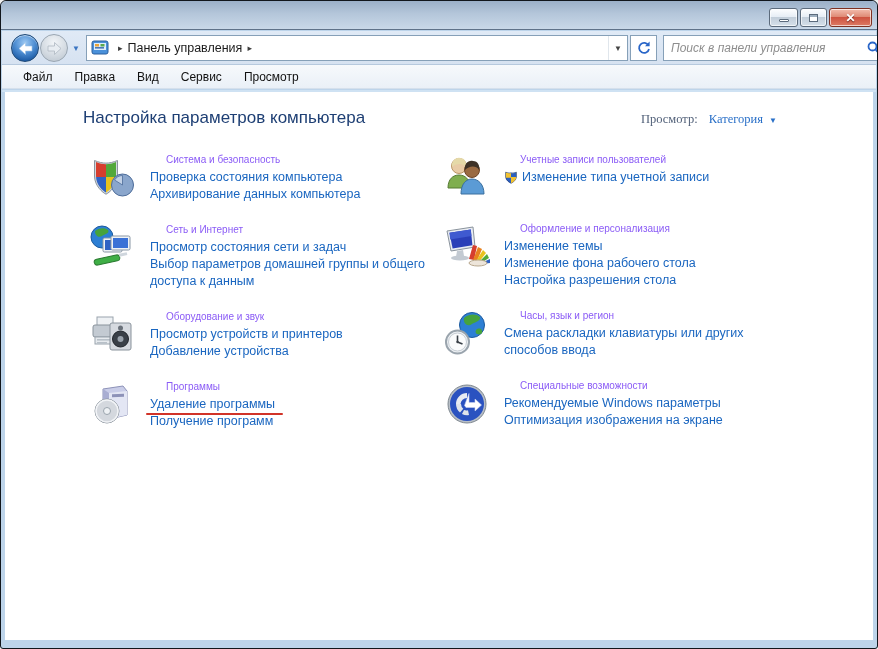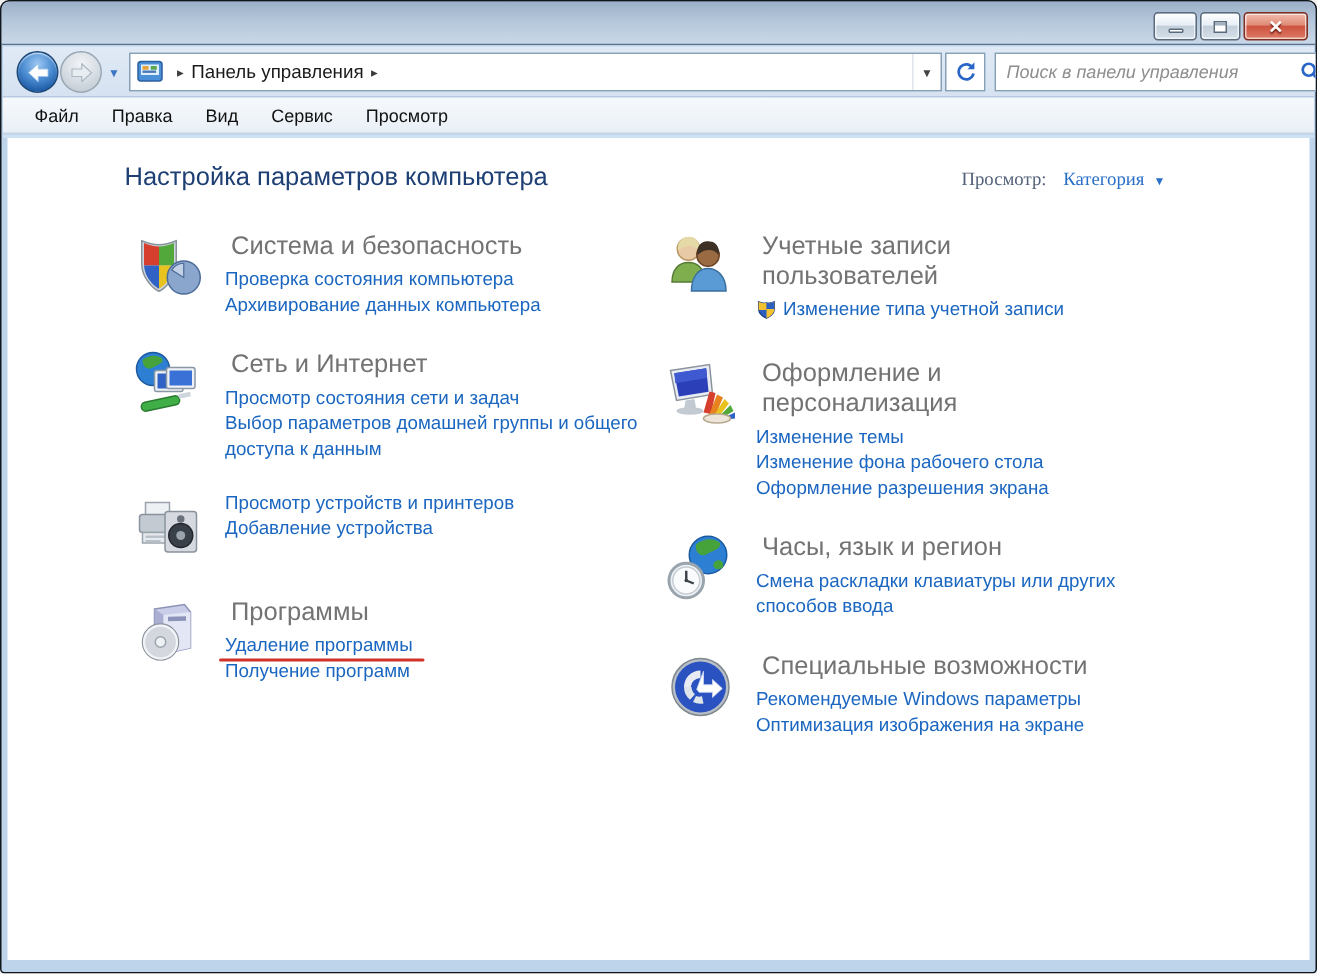--- a/index.html
+++ b/index.html
@@ -61,21 +61,21 @@
   .view-arrow{color:#2a70c8;font-size:8px;margin-left:3px;cursor:pointer;}
   .columns{position:absolute;left:84px;top:60px;right:0;bottom:0;display:flex;}
   .col{display:flex;flex-direction:column;}
   .col-left{width:354px;}
   .col-right{margin-left:0;}
   .category{display:flex;margin-bottom:19px;}
   .cat-icon{width:48px;height:48px;flex:0 0 48px;margin-top:2px;}
   .cat-icon svg{width:48px;height:48px;}
   .cat-text{margin-left:13px;display:flex;flex-direction:column;}
   .col-left .cat-text{width:276px;} .col-right .cat-text{width:252px;}
-  .cat-title{font-size:17px;color:#737373;text-decoration:none;cursor:pointer;margin:2px 0 4px 4px;}
+  .cat-title{font-size:10px;color:#8b5cf6;text-decoration:none;cursor:pointer;margin:2px 0 4px 16px;}
   .cat-link{position:relative;font-size:12.5px;line-height:17px;color:#1a66c0;text-decoration:none;
             cursor:pointer;display:inline-block;width:fit-content;max-width:100%;}
   .uac-shield{display:inline-block;vertical-align:-3px;margin-right:4px;}
   .red-line{position:absolute;left:-4px;right:-8px;bottom:-2px;height:2px;background:#d13328;
             border-radius:1px;pointer-events:none;}
 </style>
 </head>
 <body>
 
 <div class="window">
@@ -208,20 +208,21 @@
                 <rect x="4" y="14" width="25" height="12" rx="2" fill="#c3cad2" stroke="#8a939c"></rect>
                 <rect x="6" y="26" width="21" height="7" fill="#e6eaee" stroke="#9aa4ad"></rect>
                 <rect x="8" y="28" width="13" height="1.6" fill="#b8c0c8"></rect>
                 <rect x="8" y="31" width="10" height="1.6" fill="#b8c0c8"></rect>
                 <rect x="21" y="12" width="21" height="27" rx="2" fill="#d6dae0" stroke="#8a939c"></rect>
                 <circle cx="31.5" cy="28" r="8" fill="#3a4048" stroke="#23272d"></circle>
                 <circle cx="31.5" cy="28" r="3" fill="#9aa2ac"></circle>
                 <circle cx="31.5" cy="17" r="2.5" fill="#6a717a"></circle>
               </svg></span>
     <div class="cat-text">
+      <a class="cat-title">Оборудование и звук</a>
     <a class="cat-link">Просмотр устройств и принтеров</a>
               <a class="cat-link">Добавление устройства</a>
             </div>
   </div>
           <div class="category">
     <span class="cat-icon"><svg viewBox="0 0 48 48">
                 <path d="M14 8 L34 5 L38 10 L38 34 L20 38 L14 32 Z" fill="#c9cde8" stroke="#8d92b8"></path>
                 <path d="M14 8 L20 12 L20 38 L14 32 Z" fill="#a9aed2"></path>
                 <path d="M20 12 L38 10 L38 34 L20 38 Z" fill="#e3e6f4"></path>
                 <rect x="23" y="14" width="12" height="3" fill="#8d92b8" transform="skewY(-2)"></rect>
@@ -269,21 +270,21 @@
                   <path d="M9 20 L16 9 L19 12 L12 21 Z" fill="#e8c21f"></path>
                   <path d="M12 21 L20 13 L22 17 L14 22 Z" fill="#52a83a"></path>
                   <path d="M14 22 L23 18 L23 22 L15 23 Z" fill="#2f62c4"></path>
                   <ellipse cx="11" cy="22" rx="9" ry="3" fill="#ede5da" stroke="#b8a88f"></ellipse>
                 </g>
               </svg></span>
     <div class="cat-text">
       <a class="cat-title">Оформление и персонализация</a>
     <a class="cat-link">Изменение темы</a>
               <a class="cat-link">Изменение фона рабочего стола</a>
-              <a class="cat-link">Оформление разрешения экрана</a>
+              <a class="cat-link">Настройка разрешения стола</a>
             </div>
   </div>
           <div class="category">
     <span class="cat-icon"><svg viewBox="0 0 48 48">
                 <circle cx="29" cy="15" r="12.5" fill="#2d7fd4" stroke="#1b5a9e"></circle>
                 <path d="M21 8 C25 4 33 3 37 7 C38 11 32 12 29 14 C25 17 20 14 21 8 Z" fill="#46a33c"></path>
                 <path d="M33 20 C36 17 40 19 39 23 C36 26 31 24 33 20 Z" fill="#46a33c"></path>
                 <circle cx="14.5" cy="32" r="11.5" fill="#eef1f4" stroke="#9aa4ad" stroke-width="2"></circle>
                 <circle cx="14.5" cy="32" r="9" fill="#fafbfc" stroke="#c6cdd4"></circle>
                 <line x1="14.5" y1="32" x2="14.5" y2="25.5" stroke="#3a4048" stroke-width="1.6"></line>

